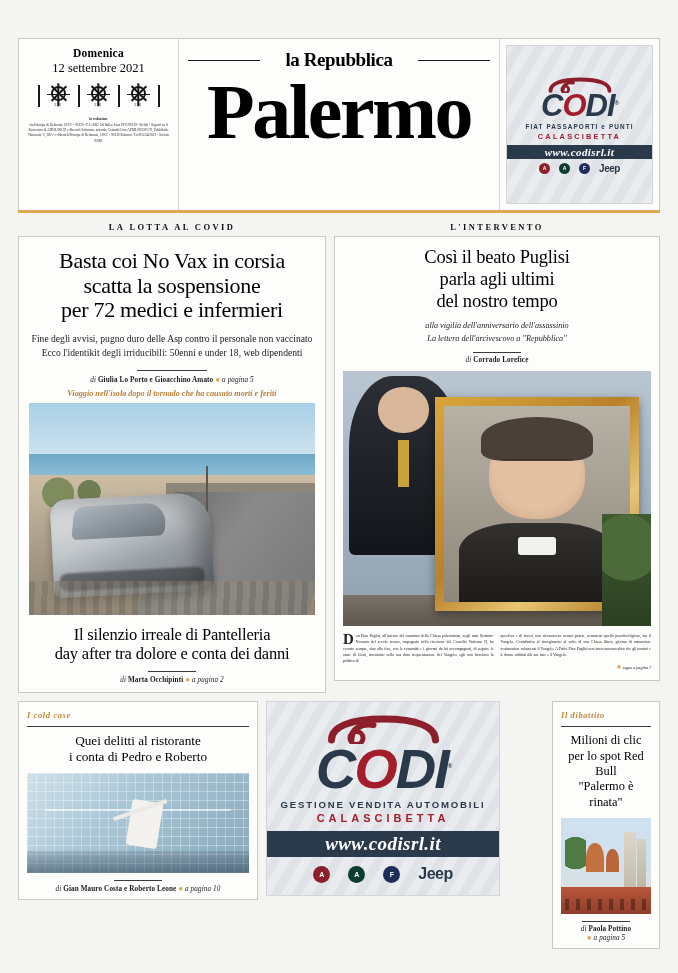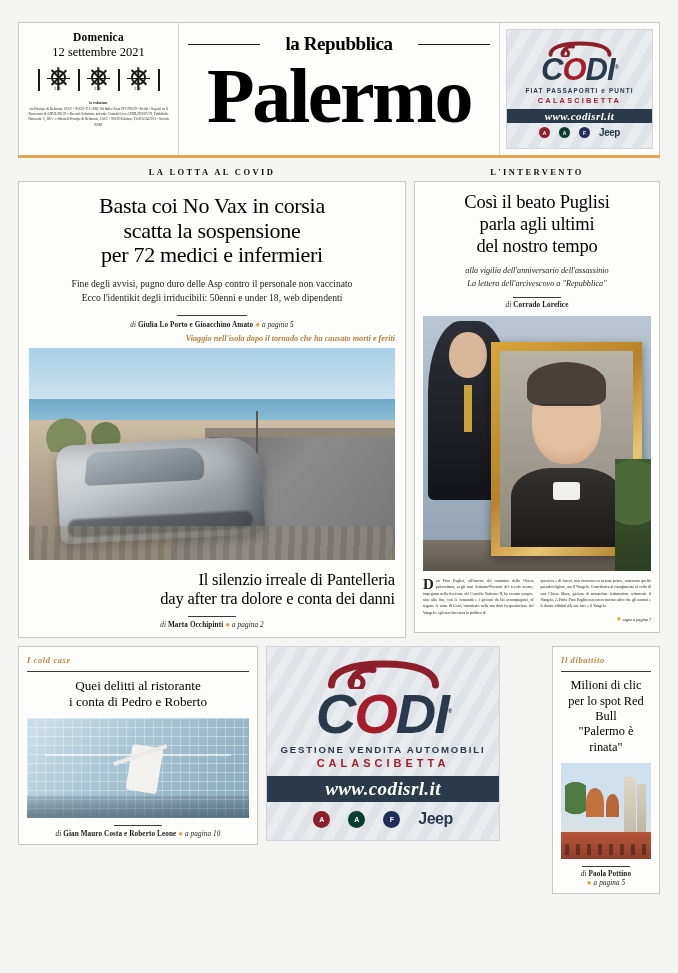--- a/index.html
+++ b/index.html
@@ -12,26 +12,27 @@
   .page {
     width: 678px; height: 973px;
     position: relative;
     background: #f4f4f2;
     padding: 22px 18px 14px 18px;
   }
 
   
   .masthead {
     position: relative;
-    height: 133px;
+    height: 172px;
     border: 1px solid #c9c9c4;
     border-bottom: none;
     background: #fdfdfc;
     display: flex;
     align-items: stretch;
+    margin-top: 16px;
   }
   .mh-left {
     width: 160px;
     border-right: 1px solid #d6d6d2;
     padding: 8px 6px 4px 6px;
     text-align: center;
   }
   .mh-day {
     font-size: 11.5px; font-weight: bold; letter-spacing: .2px; line-height: 1.15;
   }
@@ -157,21 +158,21 @@
     font-size:10px; color:#2b3a4a; letter-spacing:-0.5px;
   }
 
   
   .gold-rule{ height:3px; background:#e0a850; }
 
   
   .content{
     display:flex; gap:8px; margin-top:7px;
   }
-  .col-left{ width: 388px; }
+  .col-left{ width: 308px; }
   .col-right{ flex:1; }
 
   .kicker-wrap{ text-align:center; }
   .kicker{
     font-size:8.5px; font-weight:bold; letter-spacing:2.4px;
     text-transform:uppercase; color:#111; padding:2px 0 4px;
   }
   .kicker.gold{ color:#c08a3e; font-style:italic; letter-spacing:.6px; font-size:8.5px; text-transform:none;}
 
   .box{
@@ -201,21 +202,21 @@
   }
   .byline{
     text-align:center; font-size:7.2px; letter-spacing:.1px; color:#1a1a1a;
   }
   .byline b{ font-weight:bold; }
   .byline i{ font-style:italic; }
   .bullet{ color:#e0a850; font-size:8px; }
 
   
   .photo-cap{
-    text-align:right; color:#b8813c; font-style:italic; font-weight:bold;
+    text-align:center; color:#b8813c; font-style:italic; font-weight:bold;
     font-size:8.2px; padding:5px 0 5px;
   }
   .photo-pantelleria{
     width:100%; height:212px; position:relative; overflow:hidden;
     background:linear-gradient(#bcd9ea 0%, #cfe2ee 26%, #d8cfbe 30%, #c9bfae 55%, #b9ae9c 100%);
   }
   .ph-sky{position:absolute;left:0;right:0;top:0;height:32%;
     background:linear-gradient(#a8cfe6,#d8e9f2);}
   .ph-sea{position:absolute;left:0;right:0;top:24%;height:12%;
     background:linear-gradient(#6fa8c8,#8fc0d8);}
@@ -237,21 +238,21 @@
   .ph-car::before{content:"";position:absolute;left:4%;bottom:6%;width:90%;height:18%;
     background:rgba(40,42,45,.55); border-radius:8px; filter:blur(1px);}
   .ph-debris{position:absolute;left:0;bottom:0;width:100%;height:16%;
     background:repeating-linear-gradient(92deg, rgba(120,112,98,.5) 0 6px, rgba(150,142,126,.45) 6px 13px);}
   .ph-pole{position:absolute;left:62%;top:30%;width:2px;height:22%;background:#5c5850;}
   .ph-veg{position:absolute;left:0;top:33%;width:34%;height:16%;
     background:radial-gradient(circle at 30% 60%, #7e8c5e 0 22%, transparent 23%),
                radial-gradient(circle at 62% 55%, #6f7d52 0 18%, transparent 19%);}
 
   .hl-panel{
-    text-align:right; font-size:16.5px; line-height:1.2; margin-top:10px;
+    text-align:center; font-size:16.5px; line-height:1.2; margin-top:10px;
     letter-spacing:-0.2px;
   }
 
   
   .hl-right{
     text-align:center; font-size:18.5px; line-height:1.18; margin-top:4px;
     letter-spacing:-0.2px;
   }
   .sub-right{
     text-align:center; font-size:8.2px; font-style:italic; line-height:1.5;

